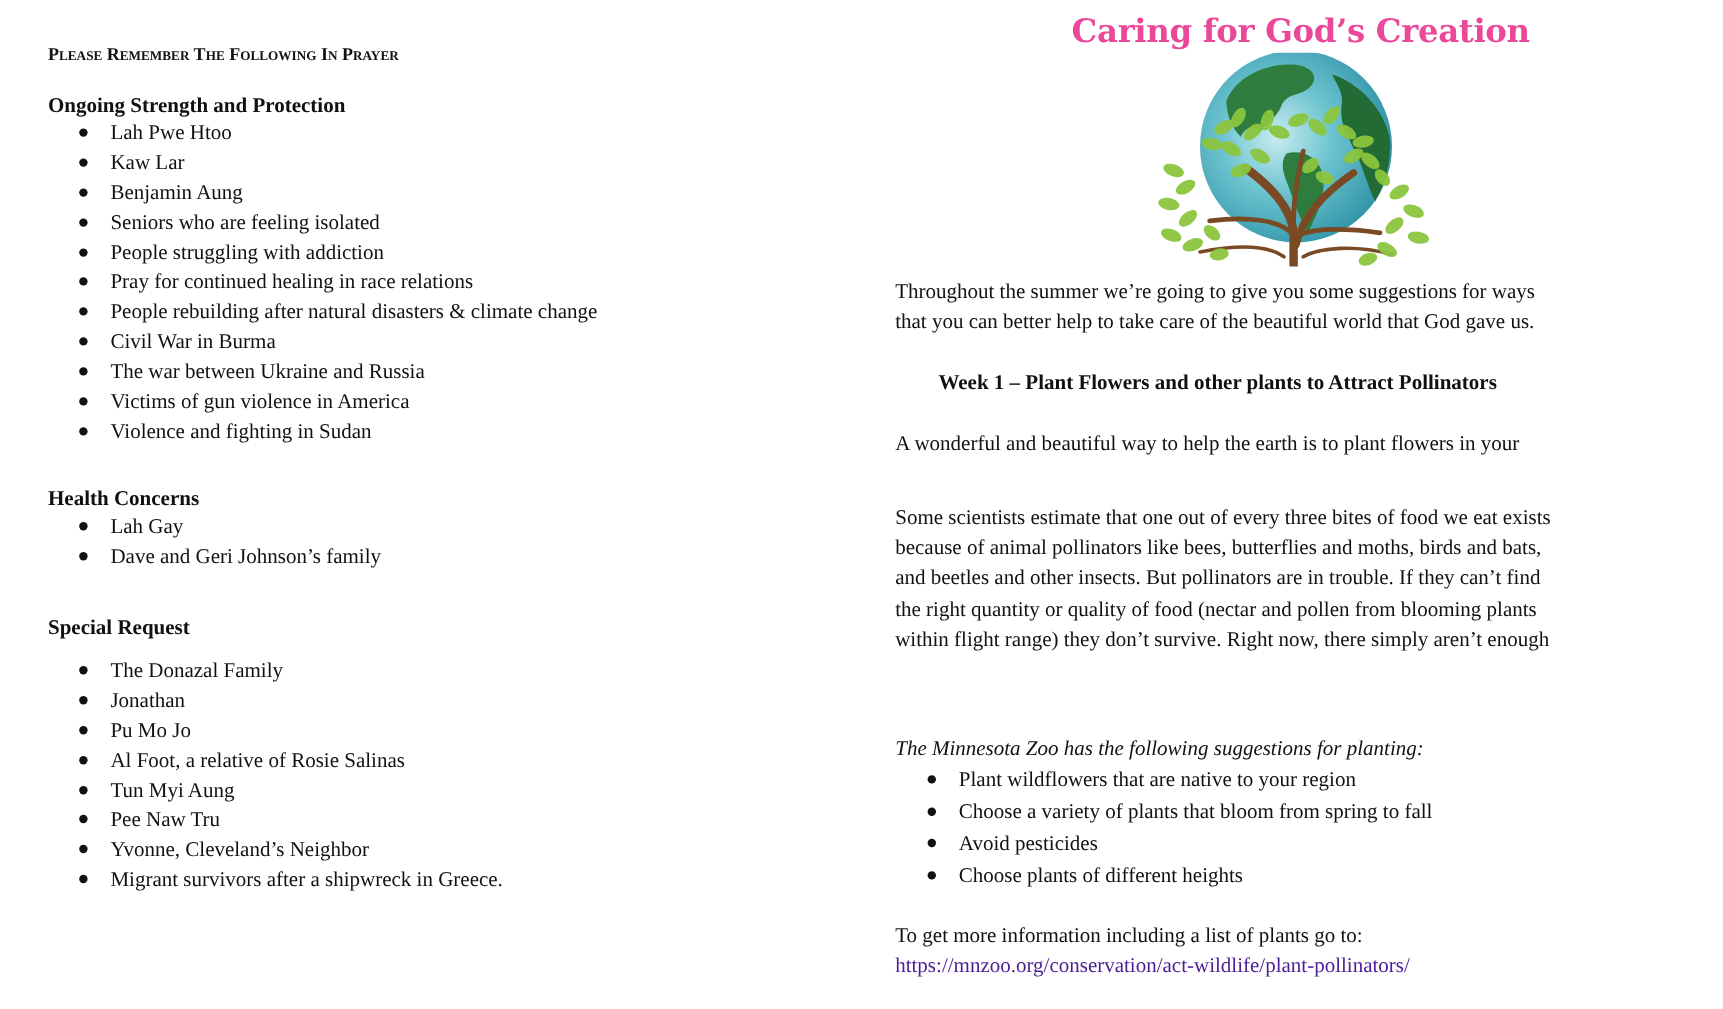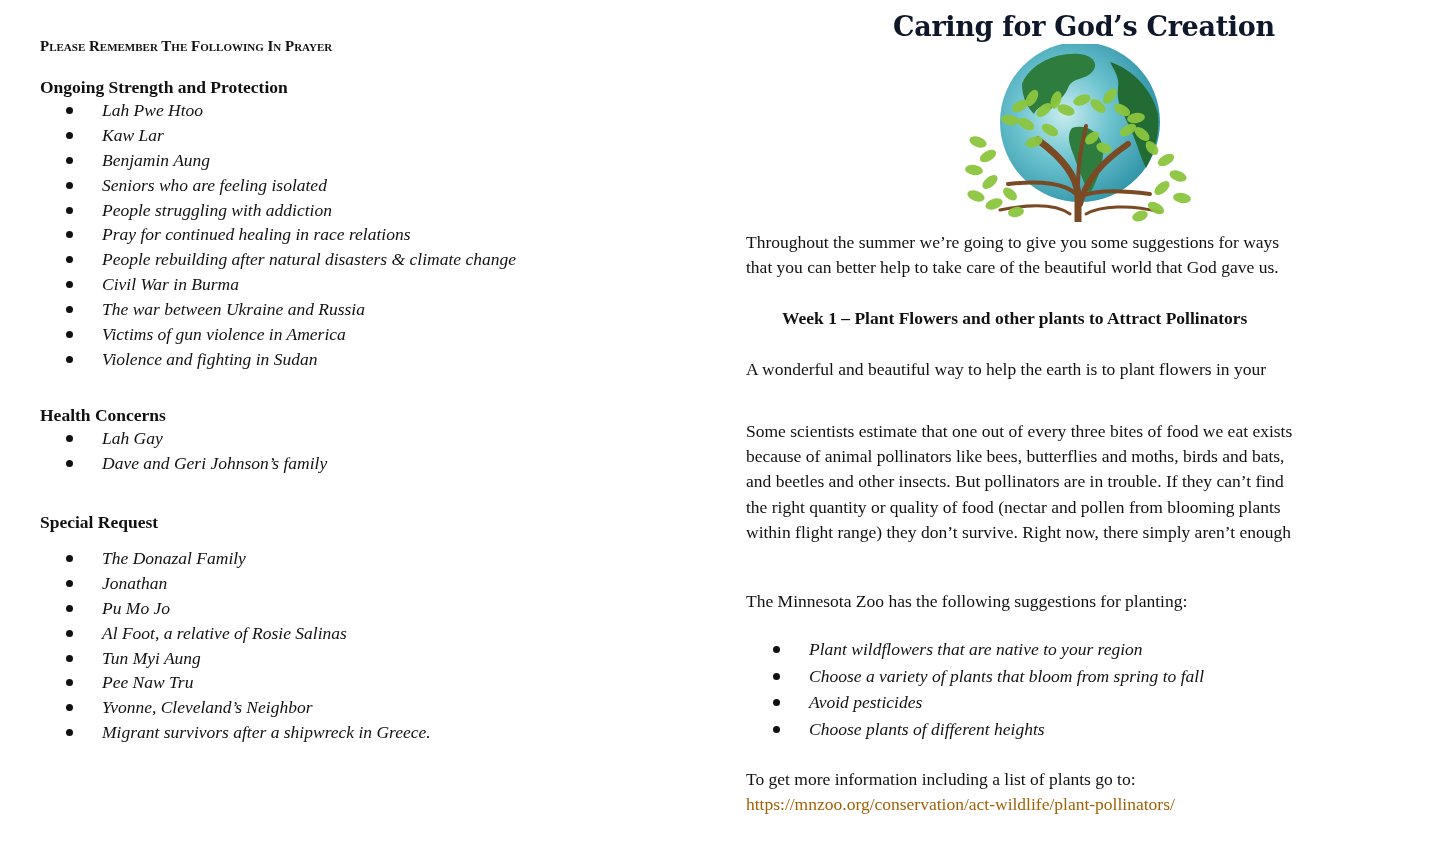--- a/index.html
+++ b/index.html
@@ -49,33 +49,32 @@
       position: absolute;
       left: 0;
       top: 9px;
       width: 7px;
       height: 7px;
       border-radius: 50%;
       background: #111111;
     }
     ul.blist li .txt {
       position: absolute;
-      left: 36px;
+      left: 26px;
       top: 0;
-      font-style: italic;
     }
     .left-list { left: 66px; }
 
     
     .logo-title {
       left: 893px; top: 10px;
       font-family: "DejaVu Serif", "Liberation Serif", serif;
       font-weight: bold;
       font-size: 27px;
-      color: #0f172a;
+      color: #ec4899;
       letter-spacing: -0.3px;
       line-height: 34px;
     }
     .logo-art {
       position: absolute;
       left: 960px; top: 44px;
       width: 235px; height: 178px;
     }
     .para {
       position: absolute;
@@ -88,21 +87,21 @@
     .week-title {
       left: 782px; top: 307px;
       font-size: 17.5px;
       font-weight: bold;
       line-height: 22px;
     }
     .right-list { left: 773px; }
     ul.blist.right-list li { height: 26.7px; line-height: 26px; }
     ul.blist.right-list li .bullet { top: 10px; }
     .link {
-      color: #a16207;
+      color: #4c1d95;
       text-decoration: none;
       text-align: right;
     }
   </style>
 </head>
 <body>
 
 <div class="abs doc-header">Please Remember The Following In Prayer</div>
 
 <div class="abs section-title" style="top:76px;">Ongoing Strength and Protection</div>
@@ -277,21 +276,21 @@
 </div>
 
 <div class="para" style="top:419px;">
   <p>Some scientists estimate that one out of every three bites of food we eat exists</p>
   <p>because of animal pollinators like bees, butterflies and moths, birds and bats,</p>
   <p>and beetles and other insects. But pollinators are in trouble. If they can’t find</p>
   <p>the right quantity or quality of food (nectar and pollen from blooming plants</p>
   <p>within flight range) they don’t survive. Right now, there simply aren’t enough</p>
 </div>
 
-<div class="para" style="top:589px;">
+<div class="para" style="top:611px;font-style:italic;">
   <p>The Minnesota Zoo has the following suggestions for planting:</p>
 </div>
 
 <ul class="blist right-list" style="top:636px;">
   <li>
       <span class="bullet"></span>
       <span class="txt">Plant wildflowers that are native to your region</span>
     </li>
   <li>
       <span class="bullet"></span>

